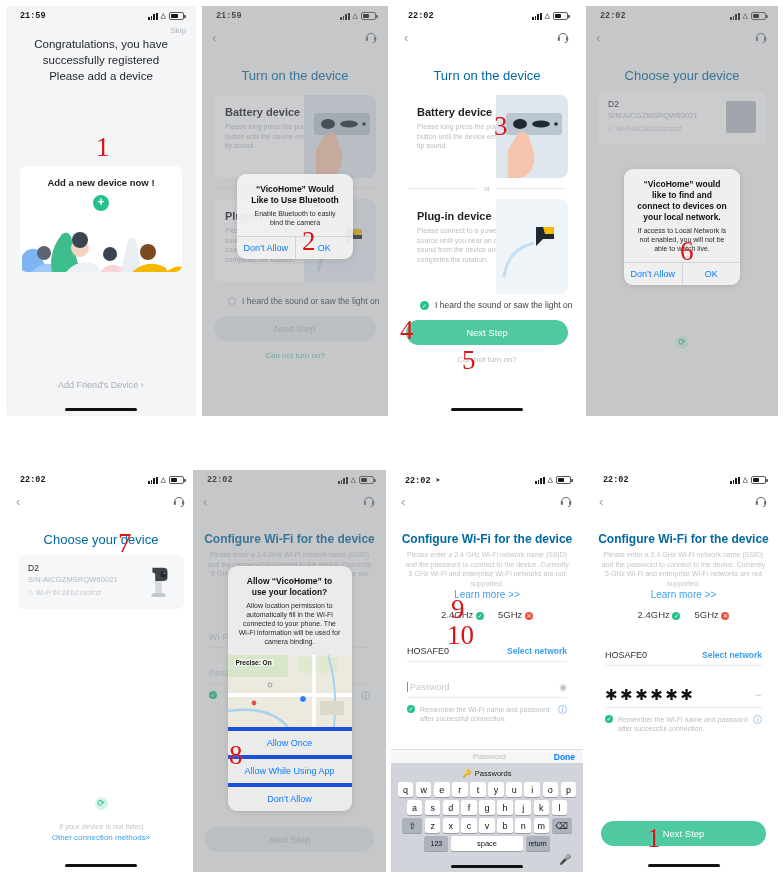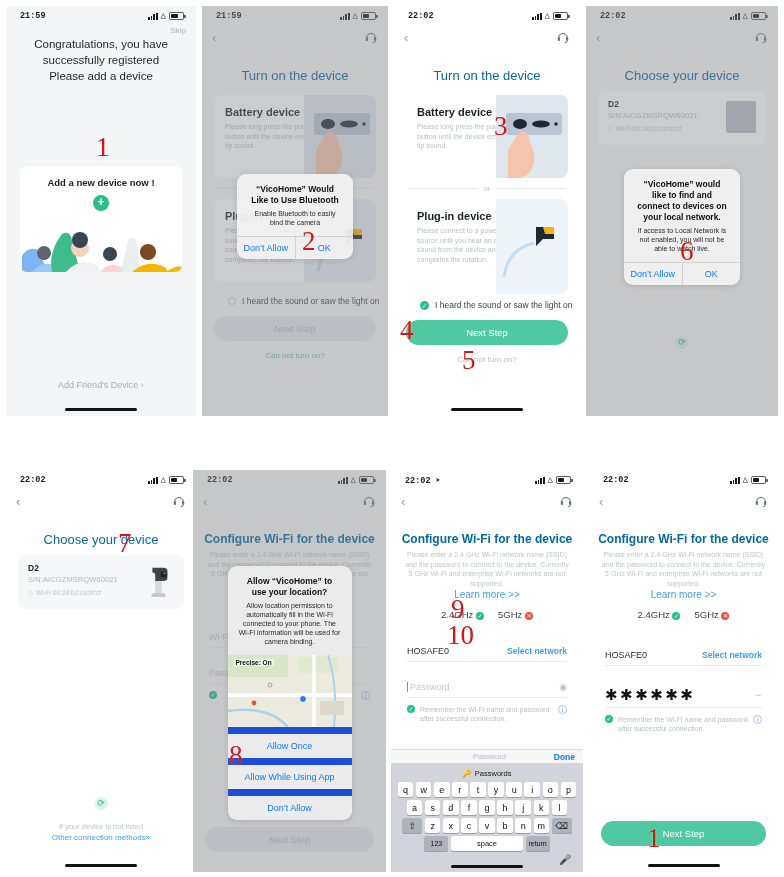--- a/index.html
+++ b/index.html
@@ -71,21 +71,21 @@
   .people { position:absolute; bottom:0; left:0; right:0; height:46px; }
   .addfriend {
     position:absolute; bottom:26px; left:0; right:0; text-align:center;
     font-size:9px; color:#a9aeb4;
   }
   
   .devcard {
     background:#fff; border-radius:7px; margin: 8px 12px 0;
     padding: 8px 10px; position:relative; height: 54px;
   }
-  .devname { font-size:8.5px; font-weight:bold; color:#1f2328; }
+  .devname { font-size:8.5px; font-weight:normal; color:#1f2328; }
   .devsn { font-size:7.5px; color:#b4b9be; margin-top:2px; letter-spacing:.1px; }
   .devmac { font-size:6.5px; color:#c3c8cd; margin-top:4px; display:flex; gap:3px; align-items:center;}
   .devthumb { position:absolute; right:10px; top:10px; width:30px; height:32px; }
   
   .tcard {
     background:#fff; border-radius:8px; margin: 6px 12px 0;
     height: 83px; position:relative; overflow:hidden;
   }
   .tcard h5 { font-size:11px; color:#1c2024; margin:11px 0 4px 11px; }
   .tcard p { font-size:7px; color:#b9bec4; line-height:9.5px; margin-left:11px; width:95px; }
@@ -118,21 +118,21 @@
     box-shadow: 0 1px 6px rgba(0,0,0,.12);
   }
   .alert h6 { font-size:8.5px; color:#111; padding:10px 12px 0; line-height:11px; }
   .alert p { font-size:7px; color:#2a2a2a; padding:3px 10px 9px; line-height:9px; }
   .alert-btns { display:flex; border-top:1px solid #d2d2d4; }
   .alert-btns div {
     flex:1; text-align:center; font-size:9px; color:#0a7cff; padding:6px 0;
   }
   .alert-btns div + div { border-left:1px solid #d2d2d4; }
   .alert-stack div {
-    border-top:7px solid #1d4ed8; font-size:9px; color:#0a7cff;
+    border-top:4px solid #1d4ed8; font-size:9px; color:#0a7cff;
     padding:7px 0; text-align:center;
   }
   
   .wdesc { font-size:7px; color:#c0c5ca; line-height:9.5px; text-align:center;
            padding: 4px 12px 0; }
   .wlearn { text-align:center; font-size:10px; color:#3e9ff0; margin-top:1px; }
   .bands { display:flex; justify-content:center; gap:14px; margin-top:9px;
            font-size:9.5px; color:#3a4046; align-items:center; }
   .dot-ok { width:8px;height:8px;border-radius:50%;background:#27c08a;color:#fff;
             font-size:6px;line-height:8px;text-align:center;display:inline-block;}

